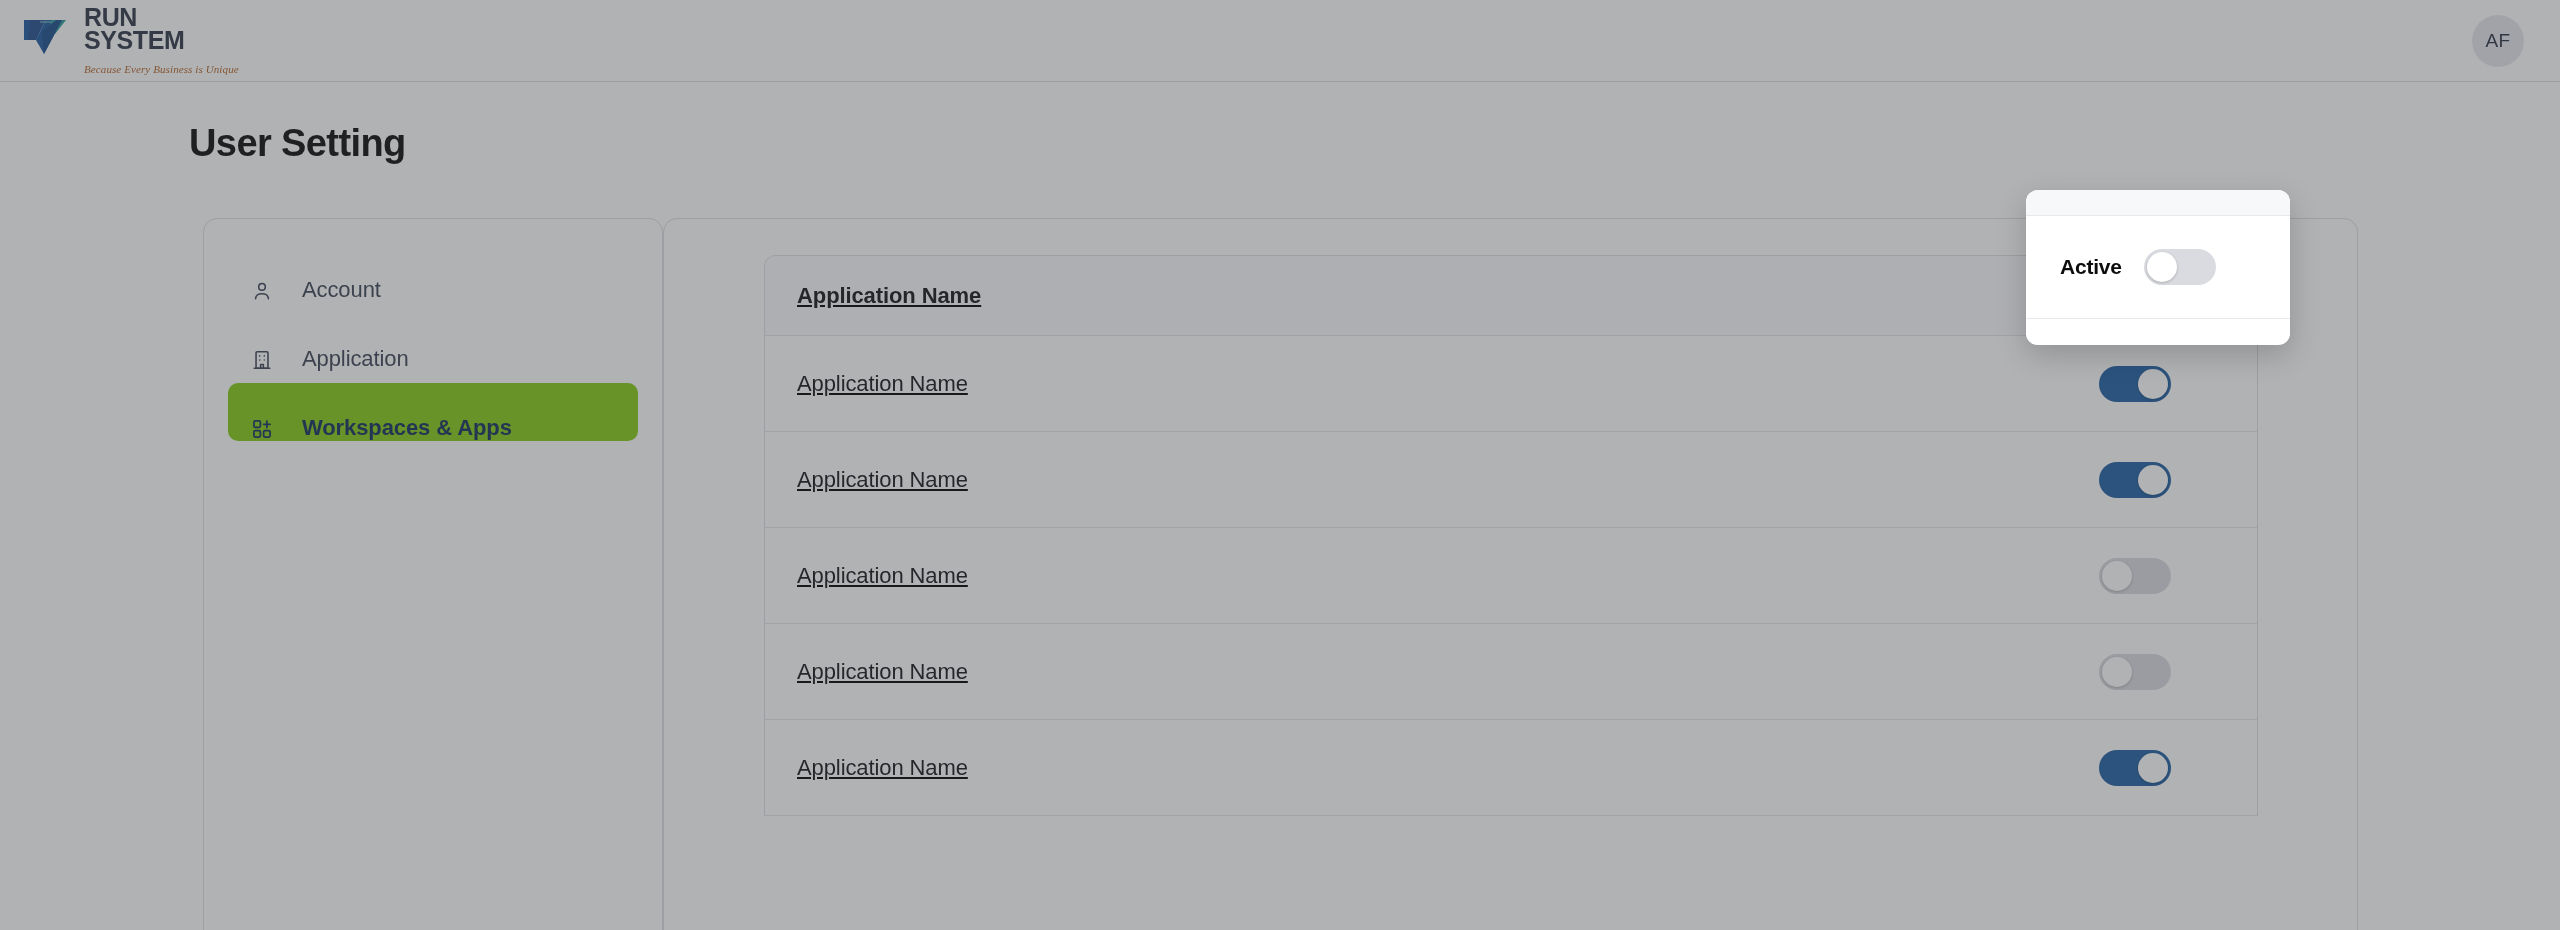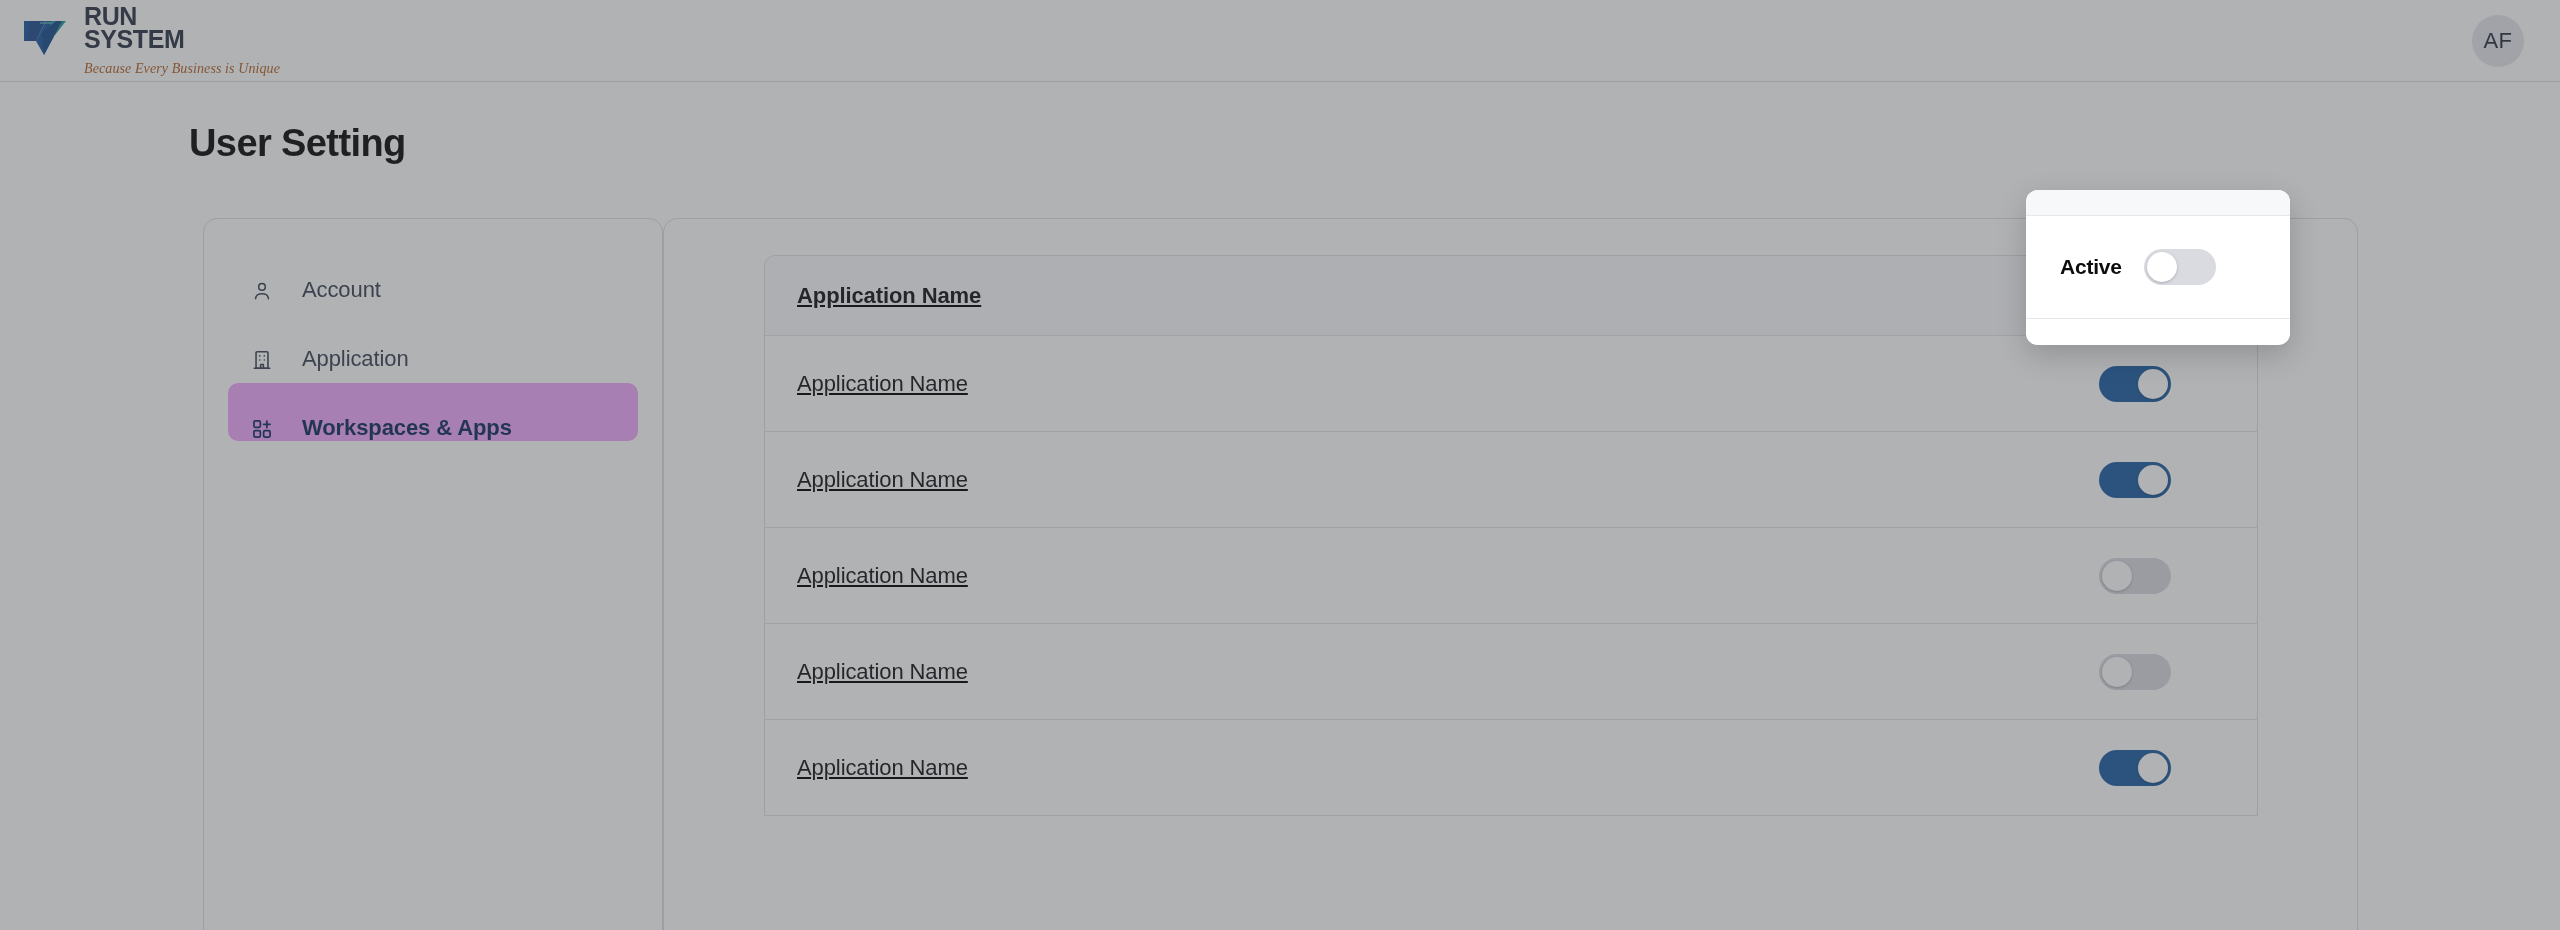--- a/index.html
+++ b/index.html
@@ -37,31 +37,31 @@
   .brand-line1, .brand-line2 {
     font-family: "Liberation Sans", sans-serif;
     font-weight: 700;
     font-size: 25px;
     letter-spacing: -0.4px;
     color: #2f3a4a;
   }
   .brand-tag {
     font-family: "Liberation Serif", serif;
     font-style: italic;
-    font-size: 14px;
+    font-size: 11px;
     color: #b4662b;
     letter-spacing: 0.1px;
     margin-top: 12px;
   }
   .avatar {
     width: 52px; height: 52px;
     border-radius: 50%;
     background: #e5e7eb;
     color: #2b3445;
-    font-size: 22px;
+    font-size: 19px;
     font-weight: 400;
     display: flex; align-items: center; justify-content: center;
     letter-spacing: 0.4px;
   }
 
   
   .page-title {
     position: absolute;
     left: 189px; top: 122px;
     font-size: 38px;
@@ -88,21 +88,21 @@
     padding: 0 22px;
     border-radius: 10px;
     color: #3d4658;
     font-size: 22px;
     letter-spacing: -0.1px;
     cursor: pointer;
     margin-bottom: 11px;
   }
   .nav-item .nav-ico { width: 24px; height: 24px; display: flex; align-items: center; justify-content: center; flex: 0 0 24px; }
   .nav-item.active {
-    background: #f0abfc;
+    background: #84cc16;
     color: #13305e;
     font-weight: 700;
   }
 
   .main-card {
     position: absolute;
     left: 663px; top: 218px;
     width: 1695px; height: 760px;
     background: #ffffff;
     border: 1px solid #dcdfe3;

